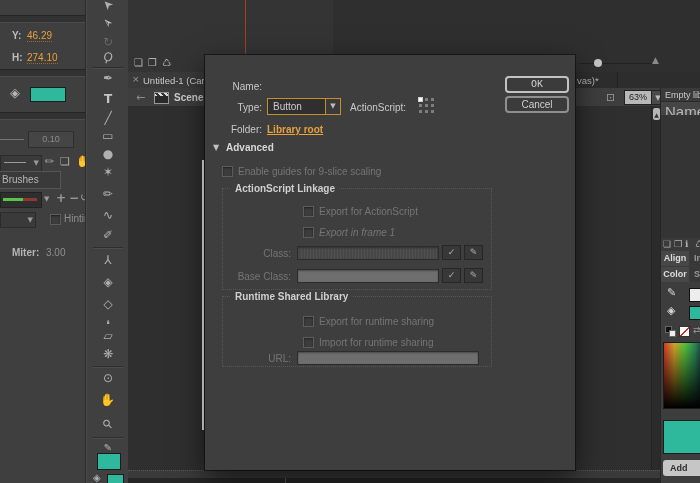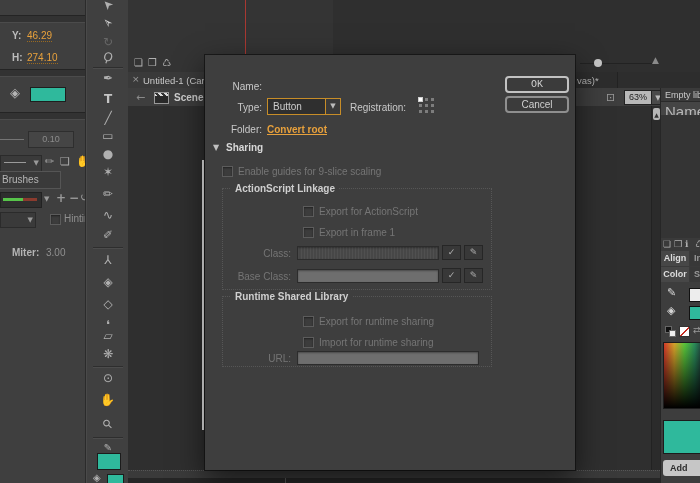--- a/index.html
+++ b/index.html
@@ -211,51 +211,51 @@
       <span>OK</span>
     </div>
 
     <span class="abs" style="left:5px;top:47px;width:52px;text-align:right;color:#c9c9c9;">Type:</span>
     <div class="abs" style="left:62px;top:43px;width:72px;height:15px;border:1px solid #c78d28;background:#2f2f2f;">
       <span style="position:absolute;left:5px;top:2px;color:#cccccc;">Button</span>
       <div class="abs" style="right:0;top:0;width:14px;height:15px;background:#3a3a3a;border-left:1px solid #c78d28;text-align:center;">
         <span class="glyph" style="font-size:7px;color:#bbb;line-height:15px;">▼</span>
       </div>
     </div>
-    <span class="abs" style="left:145px;top:47px;color:#c9c9c9;">Registration:</span>
+    <span class="abs" style="left:145px;top:47px;color:#c9c9c9;">ActionScript:</span>
     <div class="abs reg" style="left:214px;top:43px;">
       <i class="sel"></i>
       <i></i>
         <i></i>
       <i></i>
         <i></i>
       <i></i>
         <i></i>
       <i></i>
         <i></i>
     </div>
     <div class="abs btn" style="left:300px;top:41px;width:60px;height:13px;line-height:13px;border-color:#8f8f8f;">
       <span>Cancel</span>
     </div>
 
     <span class="abs" style="left:5px;top:69px;width:52px;text-align:right;color:#c9c9c9;">Folder:</span>
-    <span class="abs" style="left:62px;top:69px;color:#e8a13c;font-weight:bold;text-decoration:underline;">Convert root</span>
+    <span class="abs" style="left:62px;top:69px;color:#e8a13c;font-weight:bold;text-decoration:underline;">Library root</span>
 
     <span class="abs glyph" style="left:8px;top:88px;font-size:8px;color:#c0c0c0;">▼</span>
-    <span class="abs" style="left:21px;top:87px;color:#d8d8d8;font-weight:bold;">Sharing</span>
+    <span class="abs" style="left:21px;top:87px;color:#d8d8d8;font-weight:bold;">Advanced</span>
 
     <span class="abs cb" style="left:17px;top:111px;"></span>
     <span class="abs dis" style="left:33px;top:111px;">Enable guides for 9-slice scaling</span>
 
     <div class="abs group" style="left:17px;top:133px;width:268px;height:100px;">
       <span class="gtitle">ActionScript Linkage</span>
       <span class="abs cb" style="left:80px;top:17px;"></span>
       <span class="abs dis" style="left:96px;top:17px;">Export for ActionScript</span>
       <span class="abs cb" style="left:80px;top:38px;"></span>
-      <span class="abs dis" style="left:96px;top:38px;">Export in frame 1</span>
+      <span class="abs dis" style="left:96px;top:38px;font-style:italic;">Export in frame 1</span>
       <span class="abs dis" style="left:0;top:59px;width:68px;text-align:right;">Class:</span>
       <div class="abs field dark" style="left:74px;top:57px;width:140px;height:12px;"></div>
       <div class="abs sqbtn" style="left:219px;top:56px;">
         <span class="glyph">✓</span>
       </div>
       <div class="abs sqbtn" style="left:241px;top:56px;">
         <span class="glyph">✎</span>
       </div>
       <span class="abs dis" style="left:0;top:82px;width:68px;text-align:right;">Base Class:</span>
       <div class="abs field" style="left:74px;top:80px;width:140px;height:12px;"></div>

